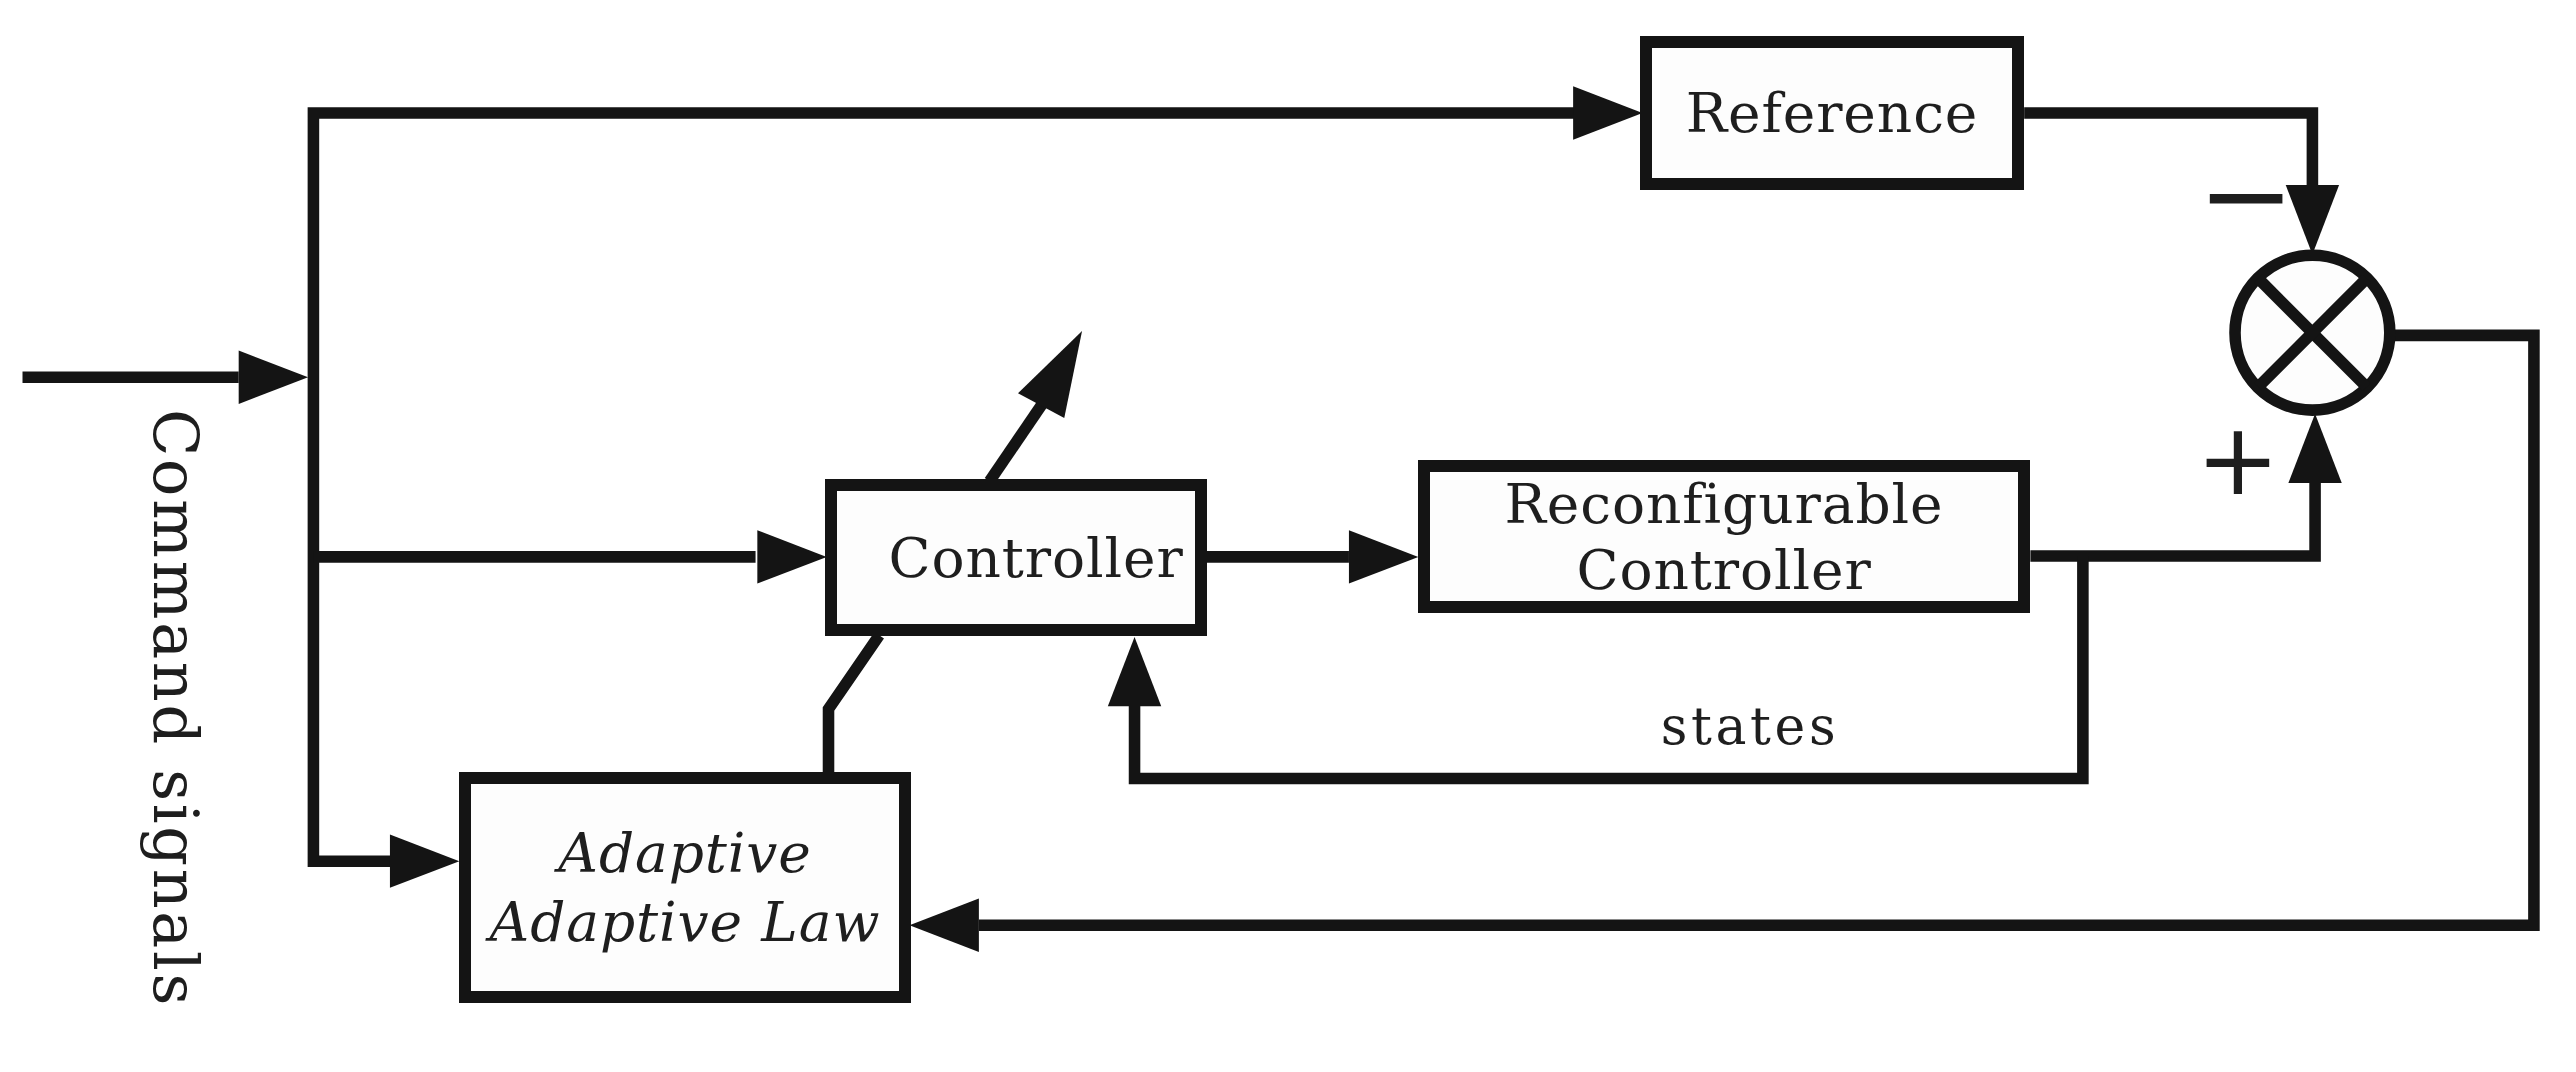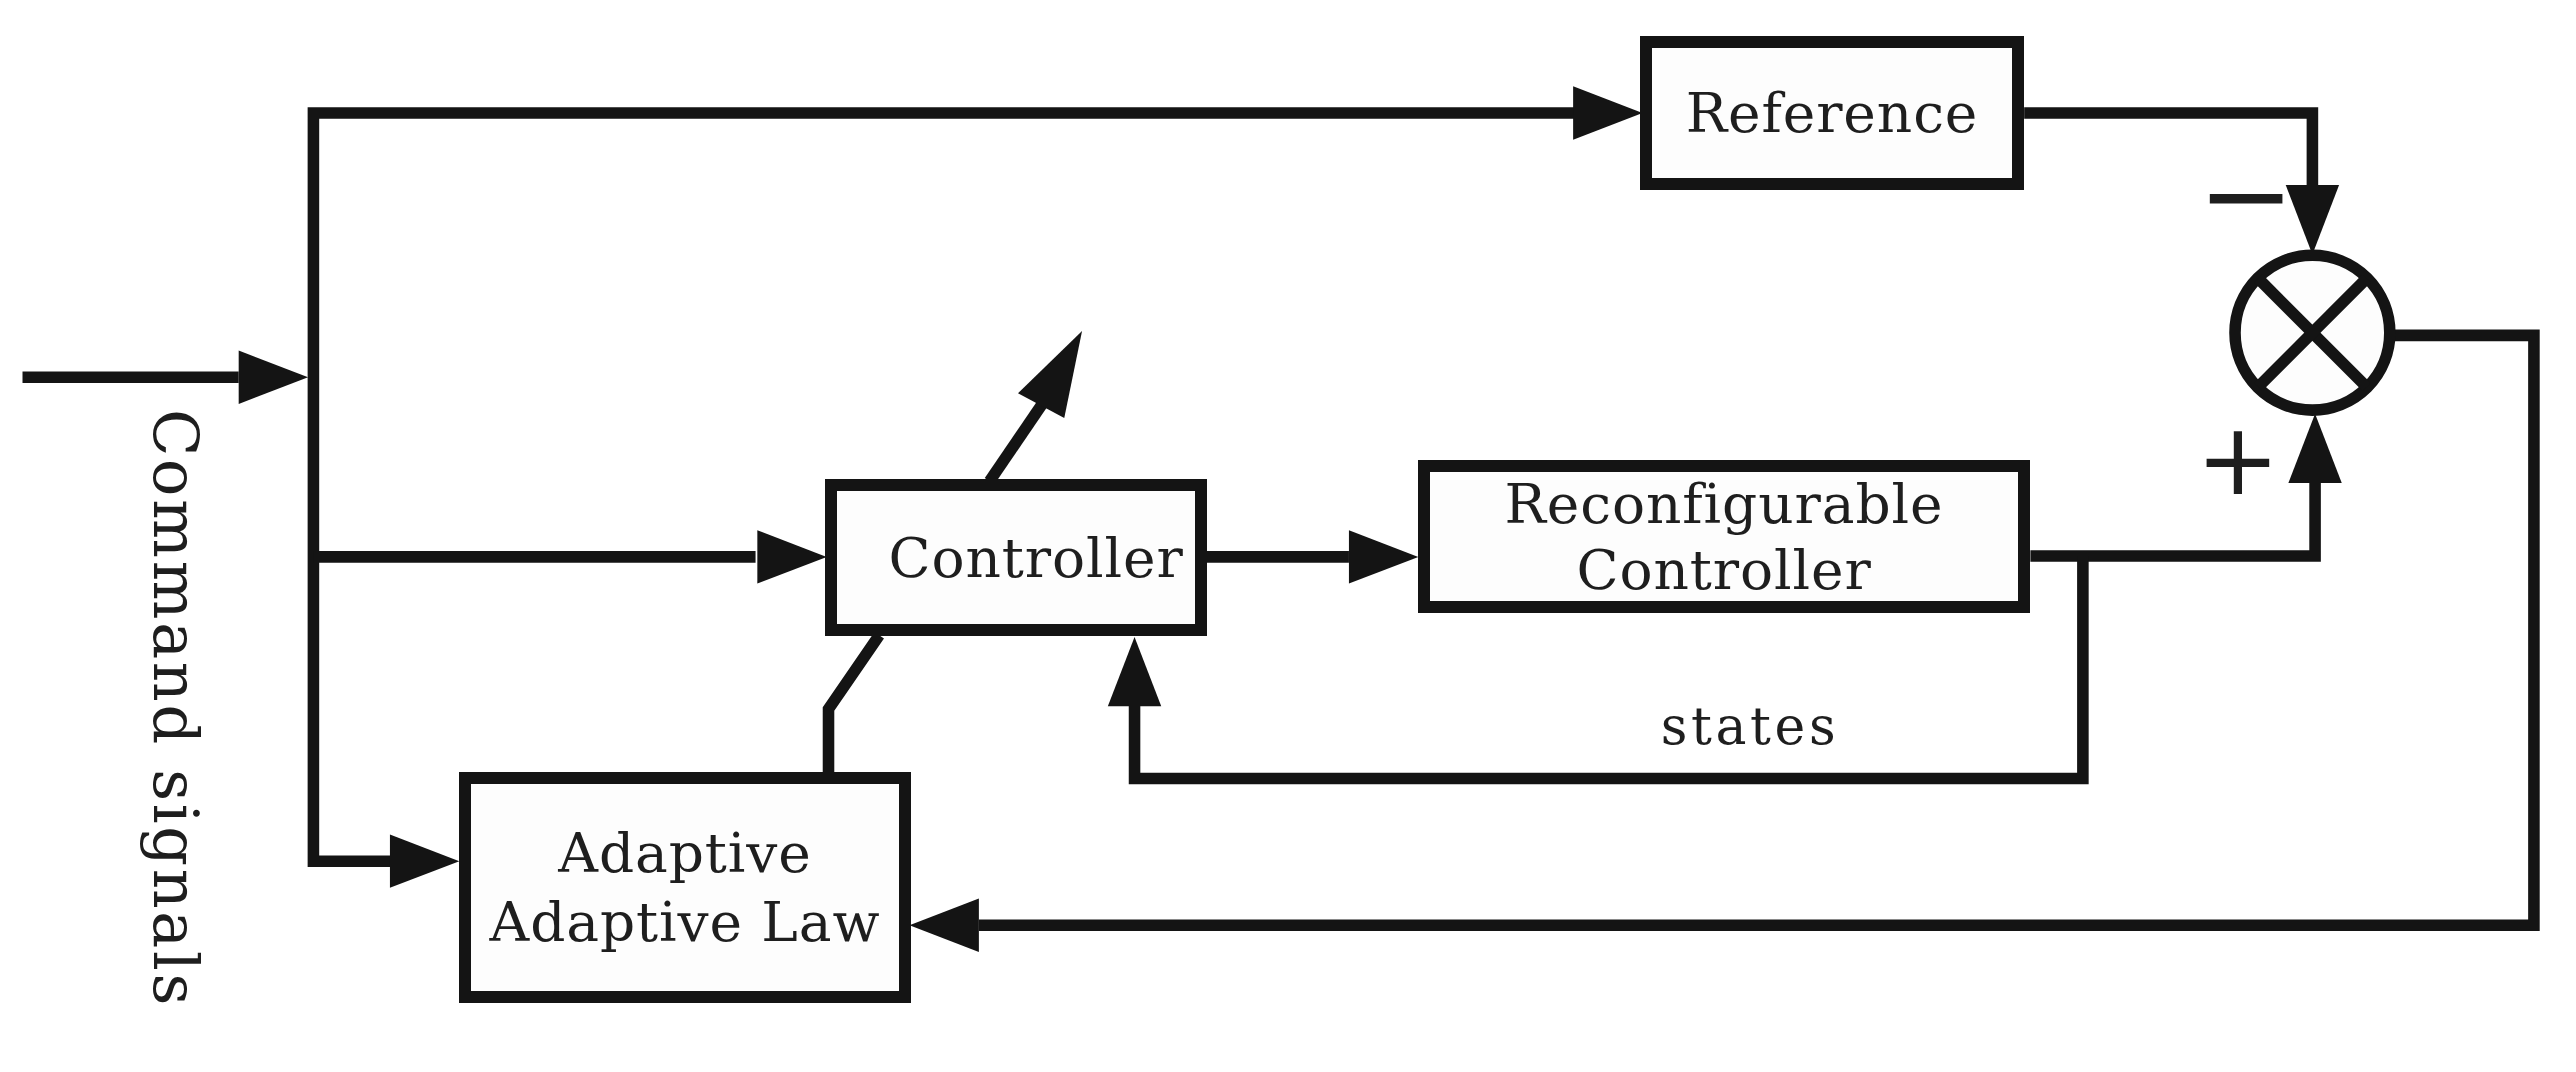--- a/index.html
+++ b/index.html
@@ -90,21 +90,21 @@
     top: 406px;
     width: 110px;
     height: 107px;
     line-height: 107px;
     font-size: 100px;
     font-family: "DejaVu Sans", "Liberation Sans", sans-serif;
   }
   #box-reference   { left: 1640px; top: 36px;  width: 384px; height: 154px; text-align: center; }
   #box-controller  { left: 825px;  top: 479px; width: 382px; height: 157px; padding-left: 40px; }
   #box-quadrotors  { left: 1418px; top: 460px; width: 612px; height: 153px; }
-  #box-adaptive    { left: 459px;  top: 772px; width: 452px; height: 231px; }
+  #box-adaptive    { left: 459px;  top: 772px; width: 452px; height: 231px; font-style: italic; }
 </style>
 </head>
 <body>
 
 <div id="stage">
 
   <svg id="wires" width="2576" height="1072" viewBox="0 0 2895 1205">
 
     <path class="wire" d="M 25 424 H 268"></path>
     <polygon class="head" points="346,424 268,394 268,454"></polygon>

